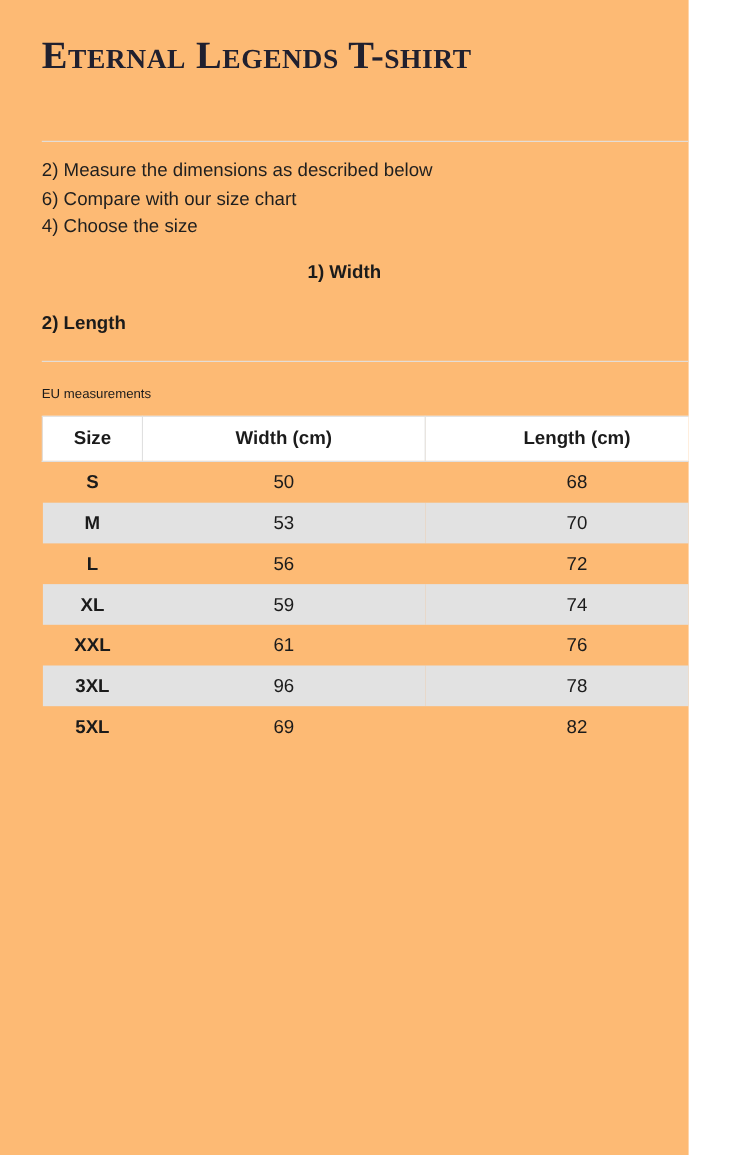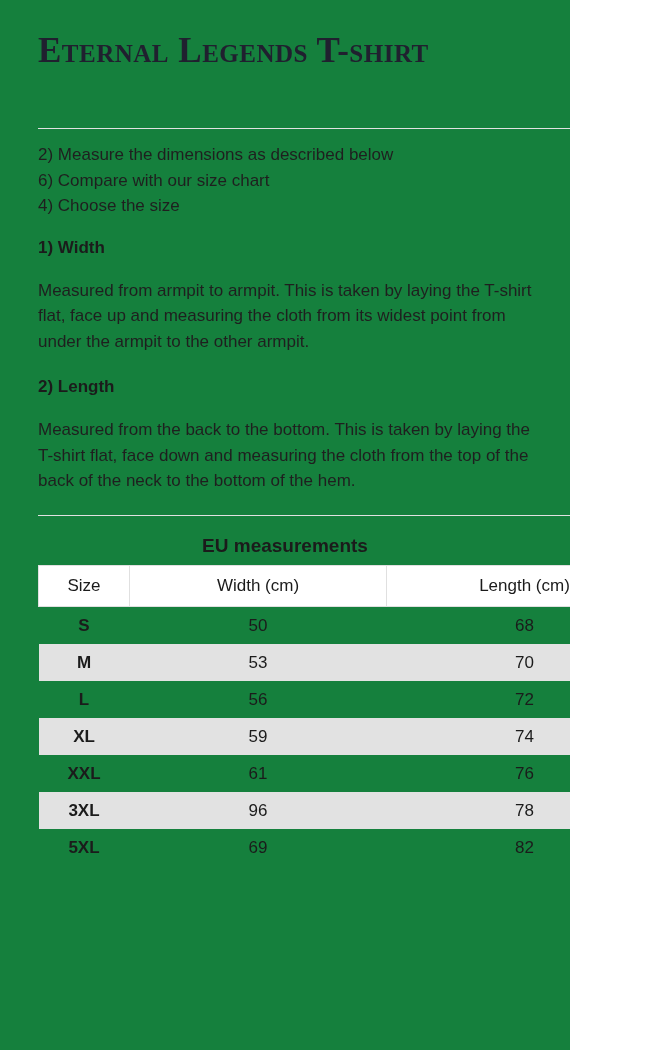--- a/index.html
+++ b/index.html
@@ -4,21 +4,21 @@
 <style>
   * { box-sizing: border-box; }
   html, body { margin: 0; padding: 0; }
   body {
     width: 670px;
     height: 1050px;
     background: #ffffff;
     font-family: "Liberation Sans", sans-serif;
     color: #1f1f1f;
   }
-  .page { width: 570px; height: 1050px; overflow: hidden; background: #15803d; }
+  .page { width: 626px; height: 1050px; overflow: hidden; background: #fdba74; }
 
   .product-title {
     font-family: "Liberation Serif", serif;
     font-variant: small-caps;
     font-weight: 700;
     font-size: 35px;
     line-height: 41px;
     letter-spacing: 0.5px;
     color: #20202f;
     margin: 30px 38px 0 38px;
@@ -46,52 +46,51 @@
     font-size: 17px;
     line-height: 25.5px;
   }
   .sub-heading {
     font-size: 17px;
     font-weight: 700;
     line-height: 26px;
     margin: 0 38px 0 38px;
     color: #1b1b1b;
   }
-  .sub-heading.width-h { margin-top: 16px; }
+  .sub-heading.width-h { margin-top: 16px; text-align: center; }
   .sub-heading.length-h { margin-top: 20px; }
   .body-para {
     margin: 17px 38px 0 38px;
     max-width: 596px;
     font-size: 17px;
     line-height: 25.5px;
   }
 
   .chart-heading {
-    font-size: 19px;
-    font-weight: 700;
+    font-size: 12px;
+    font-weight: 400;
     line-height: 25px;
     margin: 17px 38px 0 38px;
     color: #1b1b1b;
-    text-align: center;
   }
 
   table.size-table {
     border-collapse: collapse;
     margin: 7px 0 0 38px;
     width: 624px;
     table-layout: fixed;
     font-size: 17px;
   }
   .size-table col.c-size   { width: 91px; }
   .size-table col.c-width  { width: 257px; }
   .size-table col.c-length { width: 276px; }
   .size-table th {
     border: 1px solid #e0e0e0;
     background: #ffffff;
-    font-weight: 400;
+    font-weight: 700;
     text-align: center;
     padding: 9px 6px;
     line-height: 22px;
     color: #1b1b1b;
   }
   .size-table td {
     text-align: center;
     padding: 6px 6px;
     line-height: 25px;
     border: none;
@@ -110,24 +109,22 @@
   <hr class="divider divider-top">
 
 
   <div class="steps">
     <div>2) Measure the dimensions as described below</div>
     <div>6) Compare with our size chart</div>
     <div>4) Choose the size</div>
   </div>
 
   <div class="sub-heading width-h">1) Width</div>
-  <p class="body-para">Measured from armpit to armpit. This is taken by laying the T-shirt flat, face up and measuring the cloth from its widest point from under the armpit to the other armpit.</p>
 
   <div class="sub-heading length-h">2) Length</div>
-  <p class="body-para">Measured from the back to the bottom. This is taken by laying the T-shirt flat, face down and measuring the cloth from the top of the back of the neck to the bottom of the hem.</p>
 
   <hr class="divider divider-mid">
 
   <div class="chart-heading">EU measurements</div>
 
   <table class="size-table">
     <colgroup>
         <col class="c-size">
         <col class="c-width">
         <col class="c-length">

